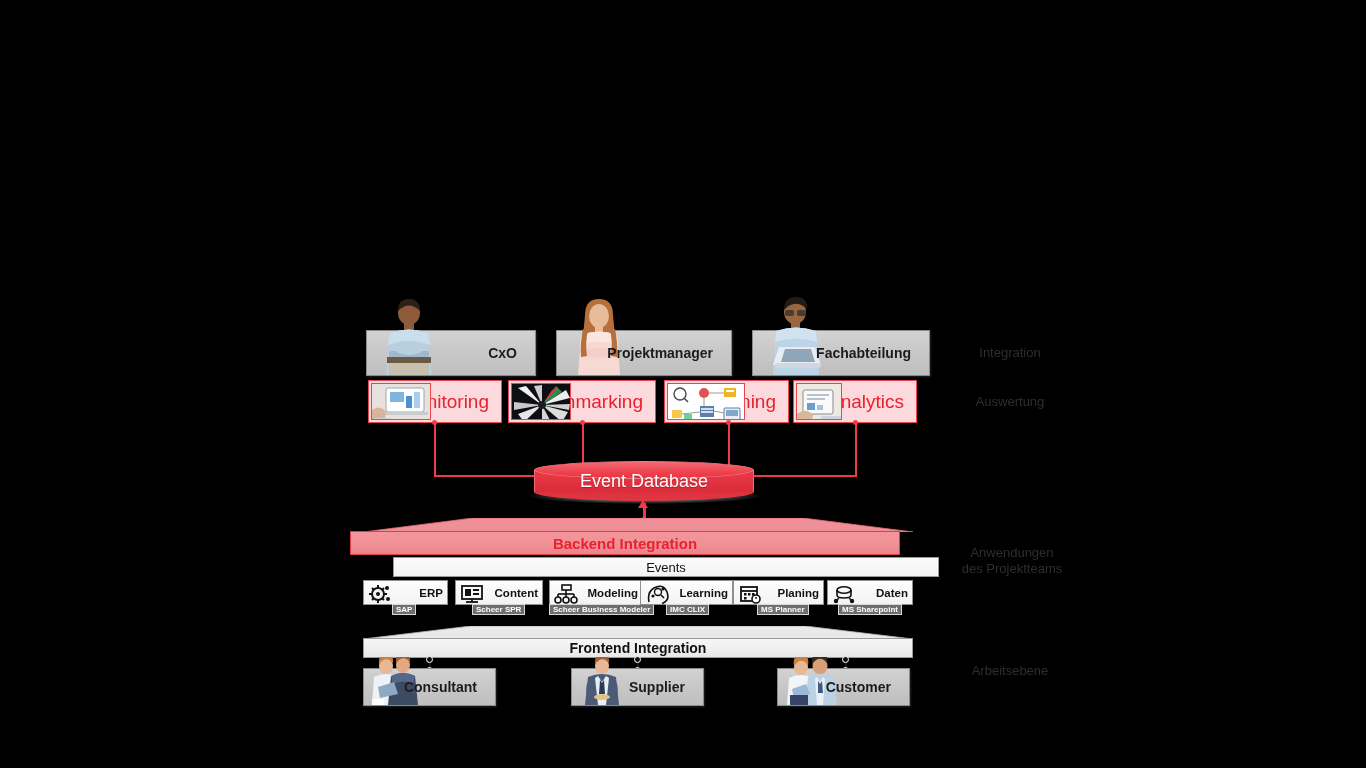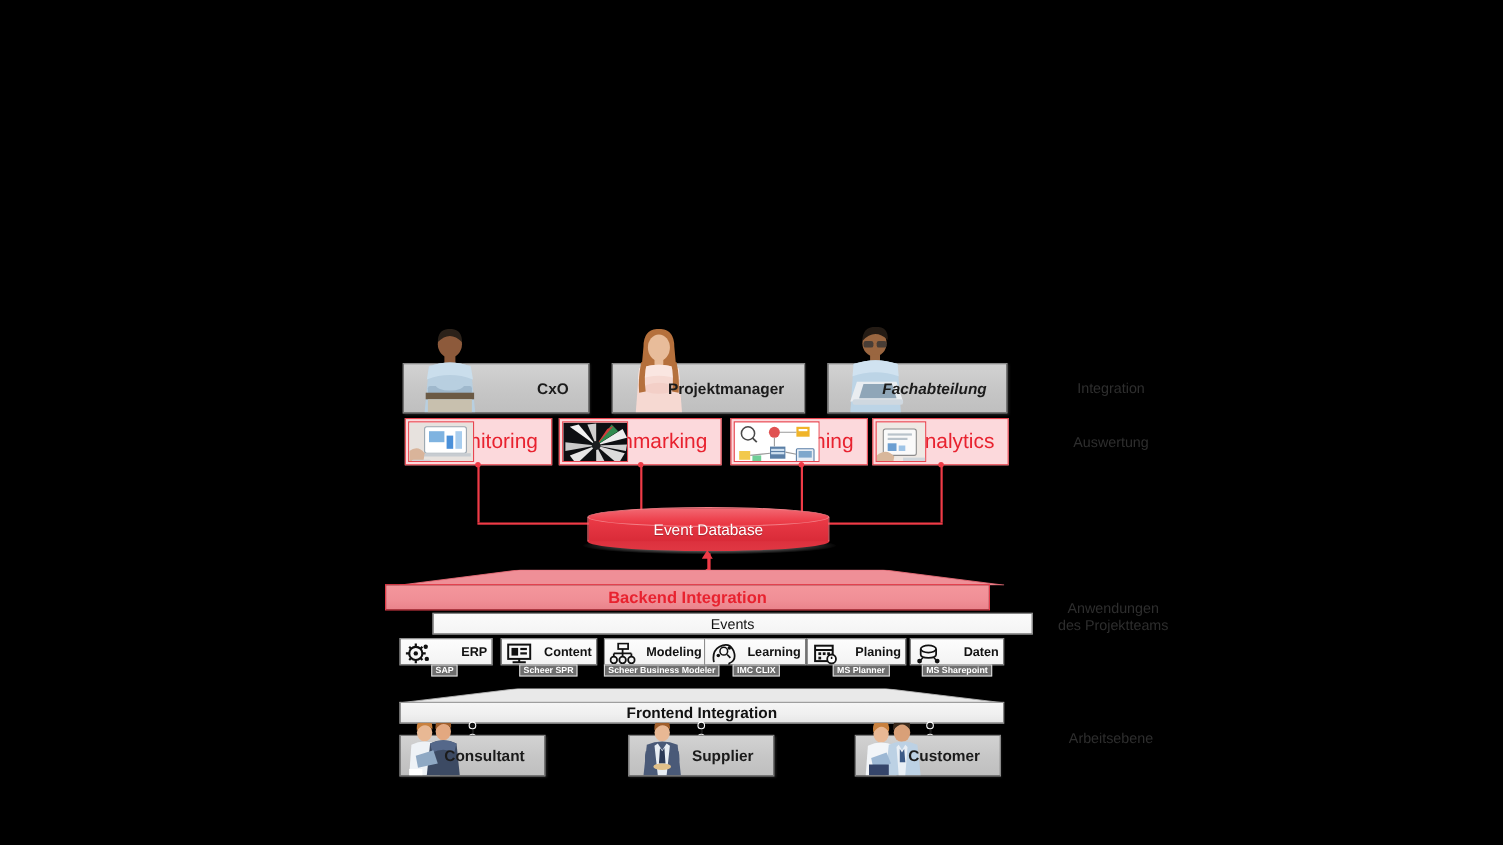--- a/index.html
+++ b/index.html
@@ -52,21 +52,21 @@
   .cyl{position:absolute;}
   .cyl .body{position:absolute;left:0;right:0;top:9px;bottom:9px;
       background:linear-gradient(180deg,#ec3b47 0%,#e23340 50%,#d92b38 100%);
       border-left:1.5px solid #f06a73;border-right:1.5px solid #f06a73;}
   .cyl .top{position:absolute;left:0;right:0;top:0;height:18px;border-radius:50%;
       background:linear-gradient(180deg,#f26a74 0%,#ee4551 60%,#e8333f 100%);
       border:1.5px solid #f27d85;box-sizing:border-box;}
   .cyl .bot{position:absolute;left:0;right:0;bottom:0;height:18px;border-radius:50%;
       background:linear-gradient(180deg,#d92b38 0%,#e03743 100%);}
   .cyl .ctext{position:absolute;left:0;right:0;top:0;bottom:0;display:flex;
-      align-items:center;justify-content:center;color:#fff;font-size:14px;
+      align-items:center;justify-content:center;color:#fff;font-size:18px;
       z-index:5;text-shadow:0 1px 1px rgba(0,0,0,.25);}
   .cylshadow{position:absolute;border-radius:50%;
       background:radial-gradient(ellipse at center, rgba(255,255,255,.85) 0%, rgba(255,255,255,0) 72%);}
 
   
   .slabtop{position:absolute;}
   .slabface{position:absolute;box-sizing:border-box;display:flex;
       align-items:center;justify-content:center;}
 
   .slabface.red{
@@ -135,21 +135,21 @@
         <path d="M12 36 q18 -7 36 0 l3 40 l-42 0z" fill="#f6d9d2"></path>
         <path d="M12 36 q18 -7 36 0 l1 10 q-19 -7 -38 0z" fill="#fae6e1"></path>
         <ellipse cx="30" cy="54" rx="14" ry="5" fill="#f3cfc7"></ellipse>
         <path d="M14 30 q-3 14 -2 28 l6 -1 q-2 -14 1 -26z" fill="#b5703c"></path>
         <path d="M46 30 q3 14 2 28 l-6 -1 q2 -14 -1 -26z" fill="#b5703c"></path>
       </svg>
     </div>
     <span class="glabel">Projektmanager</span>
   </div>
 
-  <div class="abs gbox" style="left:752px;top:330px;width:164px;height:46px;font-style:italic;">
+  <div class="abs gbox" style="left:752px;top:330px;width:178px;height:46px;">
     <div class="gphoto" style="left:12px;bottom:0;width:64px;height:78px;">
       <svg width="64" height="78" viewBox="0 0 64 78">
         <ellipse cx="30" cy="15" rx="11" ry="12" fill="#9a6640"></ellipse>
         <path d="M19 13 q11 -12 23 -1 q1 -12 -11 -12 q-12 0 -12 13z" fill="#241b14"></path>
         <rect x="20" y="13" width="9" height="6" rx="2" fill="#333" opacity=".8"></rect>
         <rect x="32" y="13" width="9" height="6" rx="2" fill="#333" opacity=".8"></rect>
         <rect x="26" y="25" width="9" height="8" fill="#9a6640"></rect>
         <path d="M11 34 q20 -7 40 0 l3 44 l-46 0z" fill="#bcd4e6"></path>
         <path d="M11 34 q20 -7 40 0 l1 11 q-21 -7 -42 0z" fill="#d0e2f0"></path>
         <path d="M14 50 l36 0 l6 18 l-48 0z" fill="#e9edf1"></path>

